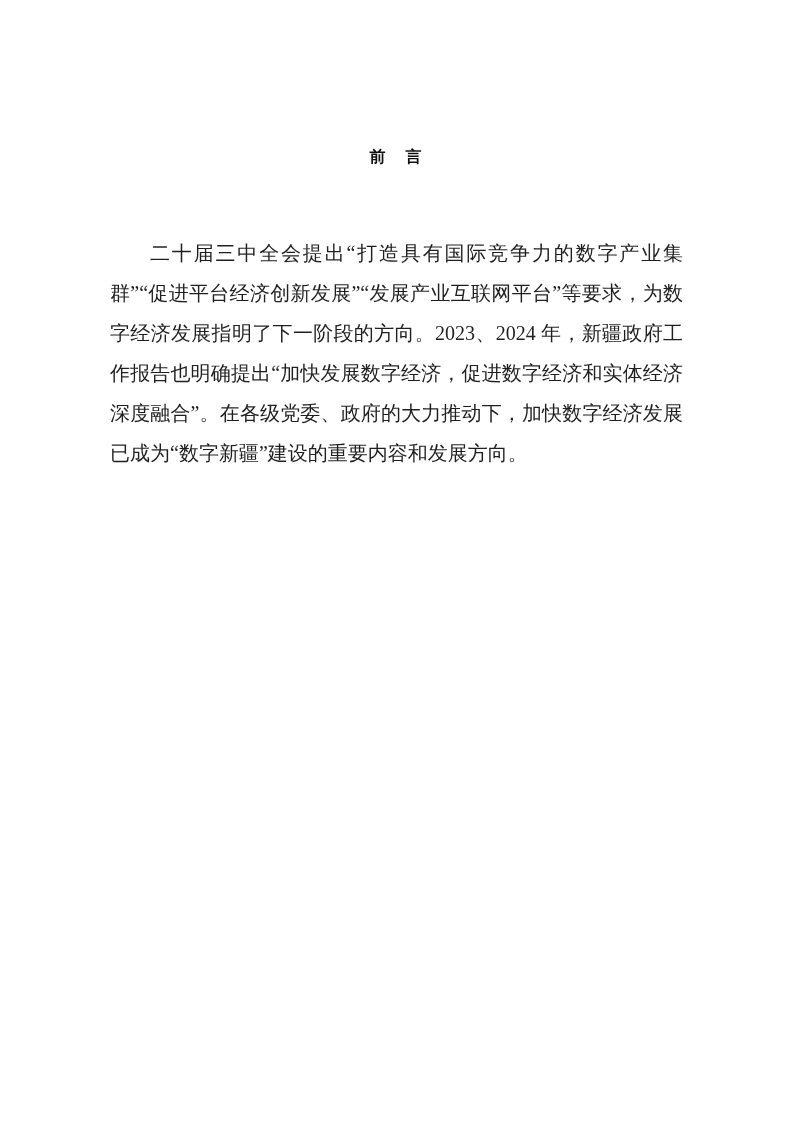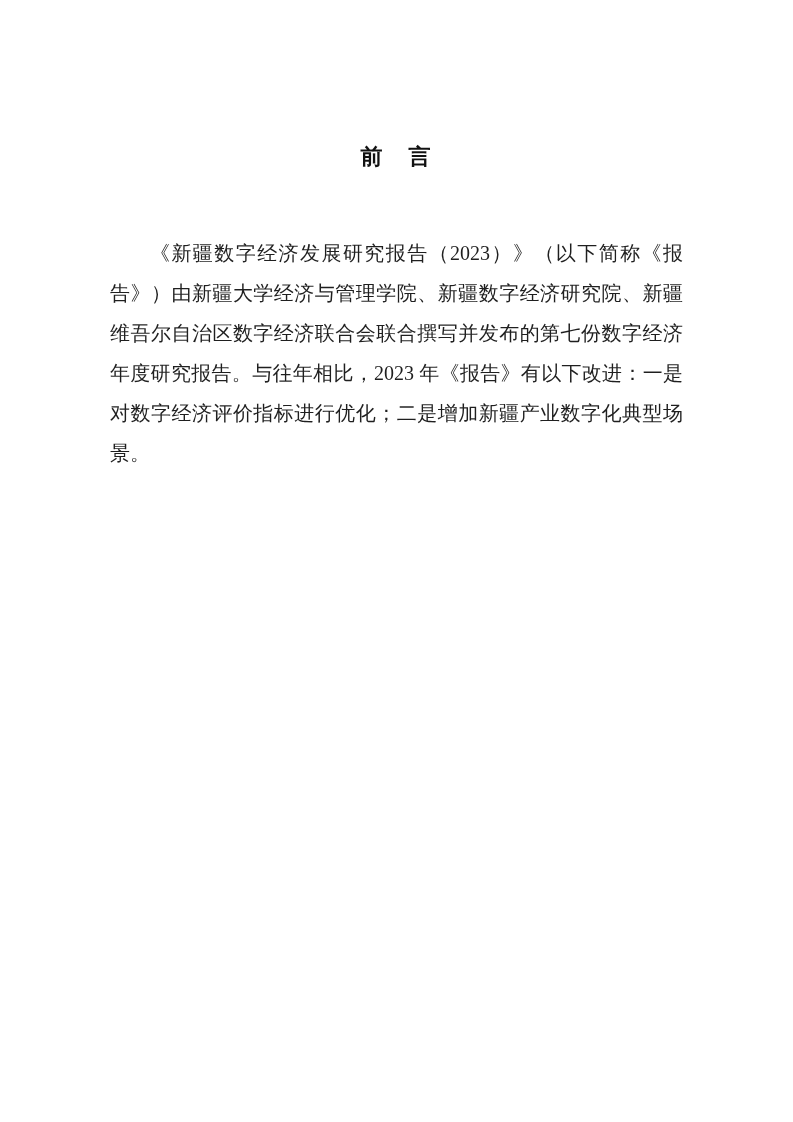--- a/index.html
+++ b/index.html
@@ -18,21 +18,21 @@
     position: relative;
     width: 793px;
     height: 1122px;
     background: #ffffff;
     box-sizing: border-box;
   }
   .doc-title {
     margin: 0;
     padding-top: 141px;
     text-align: center;
-    font-size: 22px;
+    font-size: 16px;
     font-weight: bold;
     letter-spacing: 2px;
     line-height: 32px;
     color: #111111;
   }
   .doc-body {
     margin: 60px 110px 0 110px; 
   }
   .doc-body p {
     margin: 0 0 11px 0;
@@ -44,15 +44,15 @@
     word-break: break-all;
   }
 </style>
 </head>
 <body>
 
 <div class="page">
   <h1 class="doc-title">前　言</h1>
 
   <div class="doc-body">
-    <p>《新疆数字经济发展研究报告（2023）》（以下简称《报告》）由新疆大学经济与管理学院、新疆数字经济研究院、新疆维吾尔自治区数字经济联合会联合撰写并发布的第七份数字经济年度研究报告。与往年相比，2023 年《报告》有以下改进：一是对数字经济评价指标进行优化；二是增加新疆产业数字化典型场景。</p>
+    <p>二十届三中全会提出“打造具有国际竞争力的数字产业集群”“促进平台经济创新发展”“发展产业互联网平台”等要求，为数字经济发展指明了下一阶段的方向。2023、2024 年，新疆政府工作报告也明确提出“加快发展数字经济，促进数字经济和实体经济深度融合”。在各级党委、政府的大力推动下，加快数字经济发展已成为“数字新疆”建设的重要内容和发展方向。</p>
   </div>
 </div>
 
 </body></html>

